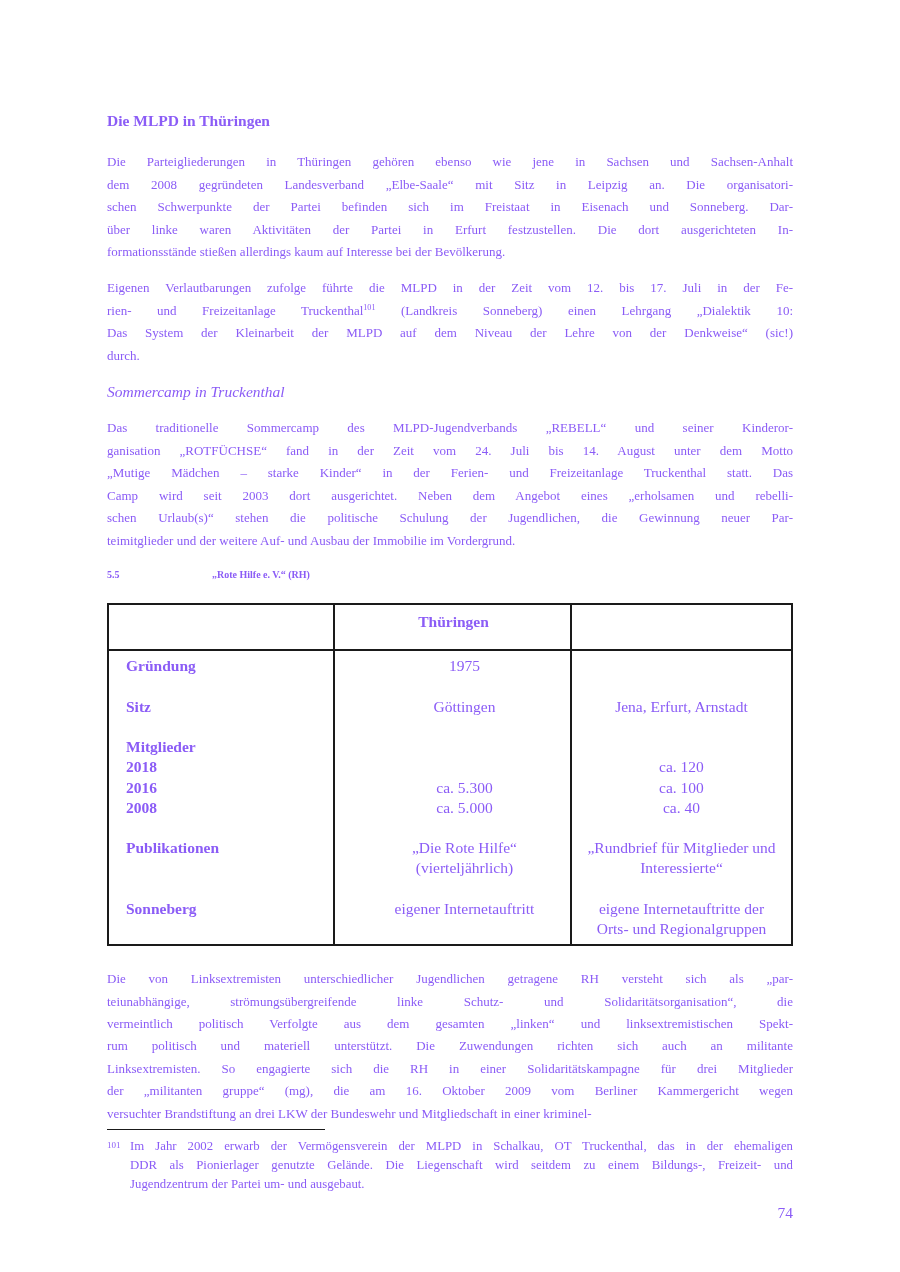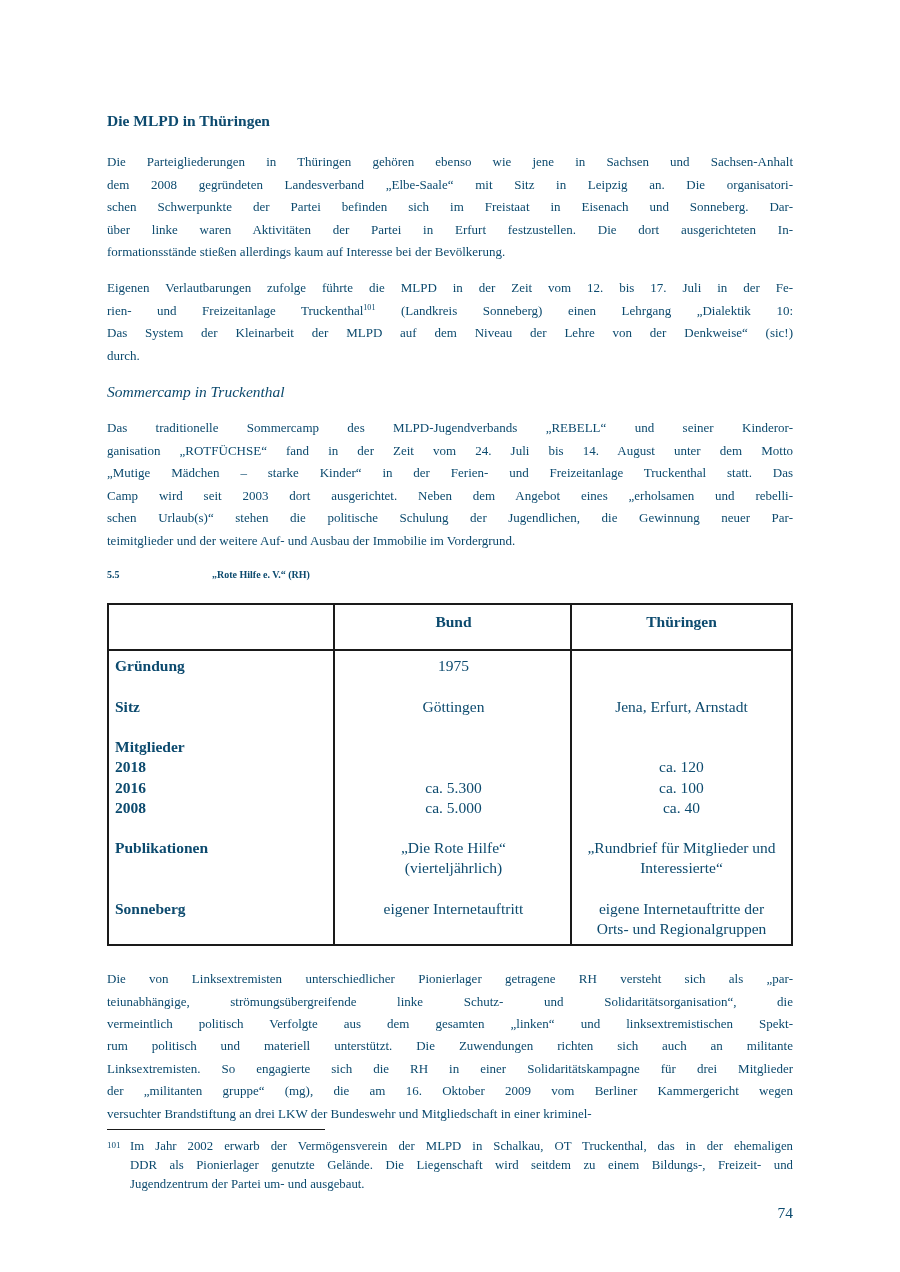--- a/index.html
+++ b/index.html
@@ -1,20 +1,20 @@
 <!DOCTYPE html>
 <html lang="de"><head>
 <meta charset="utf-8">
 <style>
   html,body{margin:0;padding:0;background:#e8e8e8;}
   .page{
     position:relative;
     width:900px;height:1272px;
     background:#ffffff;
-    color:#0c4a6e;
+    color:#8b5cf6;
     font-family:"Liberation Serif","DejaVu Serif",serif;
     overflow:hidden;
   }
   .content{margin-left:107px;width:686px;}
 
   
   .h1{font-size:15.5px;font-weight:bold;line-height:22.4px;margin-top:110px;}
   .para{font-size:13px;line-height:22.4px;}
   .p1{margin-top:19px;}
   .p2{margin-top:14px;}
@@ -34,21 +34,21 @@
     margin-top:17px;
     width:686px;box-sizing:border-box;
     border:2px solid #1a1a1a;
     font-size:15.5px;
   }
   .vline{position:absolute;top:0;bottom:0;width:2px;background:#1a1a1a;}
   .vline.v1{left:224px;}
   .vline.v2{left:461px;}
   .thead{display:grid;grid-template-columns:226px 237px 1fr;border-bottom:2px solid #1a1a1a;}
   .thead > div{padding:6px 4px 16px;text-align:center;font-weight:bold;line-height:22px;}
-  .tbody{padding:5px 0 5px;}
+  .tbody{padding:5px 11px 5px;}
   .trow{display:grid;grid-template-columns:226px 237px 1fr;}
   .trow.gap{margin-top:20.2px;}
   .tc{line-height:20.2px;}
   .tc1{font-weight:bold;padding-left:6px;}
   .tc2,.tc3{text-align:center;white-space:pre-line;}
 
   
   .fn-rule{margin-top:4px;width:218px;border-top:1.4px solid #1a1a1a;}
   .footnote{position:relative;margin-top:7px;padding-left:23px;font-size:12.8px;line-height:19px;}
   .footnote .fn-marker{position:absolute;left:0;top:-1px;font-size:9px;}
@@ -93,21 +93,20 @@
     <div class="hsec">
       <span class="num">5.5</span>
       <span class="ttl">„Rote Hilfe e. V.“ (RH)</span>
     </div>
 
     <div class="rh-table">
       <div class="vline v1"></div>
       <div class="vline v2"></div>
       <div class="thead">
         <div></div>
-        <div>Bund</div>
         <div>Thüringen</div>
       </div>
       <div class="tbody">
           <div class="trow">
             <div class="tc tc1">Gründung</div>
             <div class="tc tc2">1975</div>
             <div class="tc tc3"></div>
           </div>
           <div class="trow gap">
             <div class="tc tc1">Sitz</div>
@@ -144,21 +143,21 @@
           <div class="trow gap">
             <div class="tc tc1">Sonneberg</div>
             <div class="tc tc2">eigener Internetauftritt</div>
             <div class="tc tc3">eigene Internetauftritte der
 Orts- und Regionalgruppen</div>
           </div>
         </div>
     </div>
 
     <div class="para p4">
-        <div class="line jline">Die von Linksextremisten unterschiedlicher Pionierlager getragene RH versteht sich als „par-</div>
+        <div class="line jline">Die von Linksextremisten unterschiedlicher Jugendlichen getragene RH versteht sich als „par-</div>
         <div class="line jline">teiunabhängige, strömungsübergreifende linke Schutz- und Solidaritätsorganisation“, die</div>
         <div class="line jline">vermeintlich politisch Verfolgte aus dem gesamten „linken“ und linksextremistischen Spekt-</div>
         <div class="line jline">rum politisch und materiell unterstützt. Die Zuwendungen richten sich auch an militante</div>
         <div class="line jline">Linksextremisten. So engagierte sich die RH in einer Solidaritätskampagne für drei Mitglieder</div>
         <div class="line jline">der „militanten gruppe“ (mg), die am 16. Oktober 2009 vom Berliner Kammergericht wegen</div>
         <div class="line">versuchter Brandstiftung an drei LKW der Bundeswehr und Mitgliedschaft in einer kriminel-</div>
       </div>
 
     <div class="fn-rule"></div>
 

